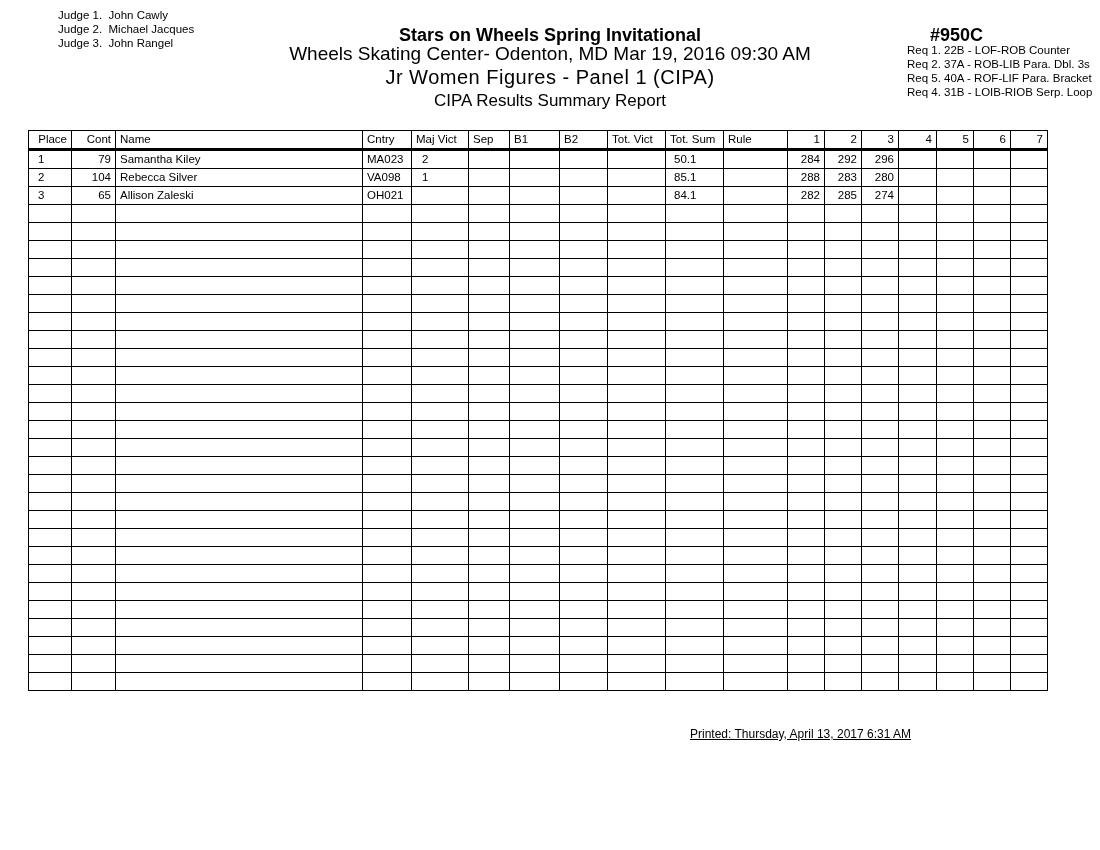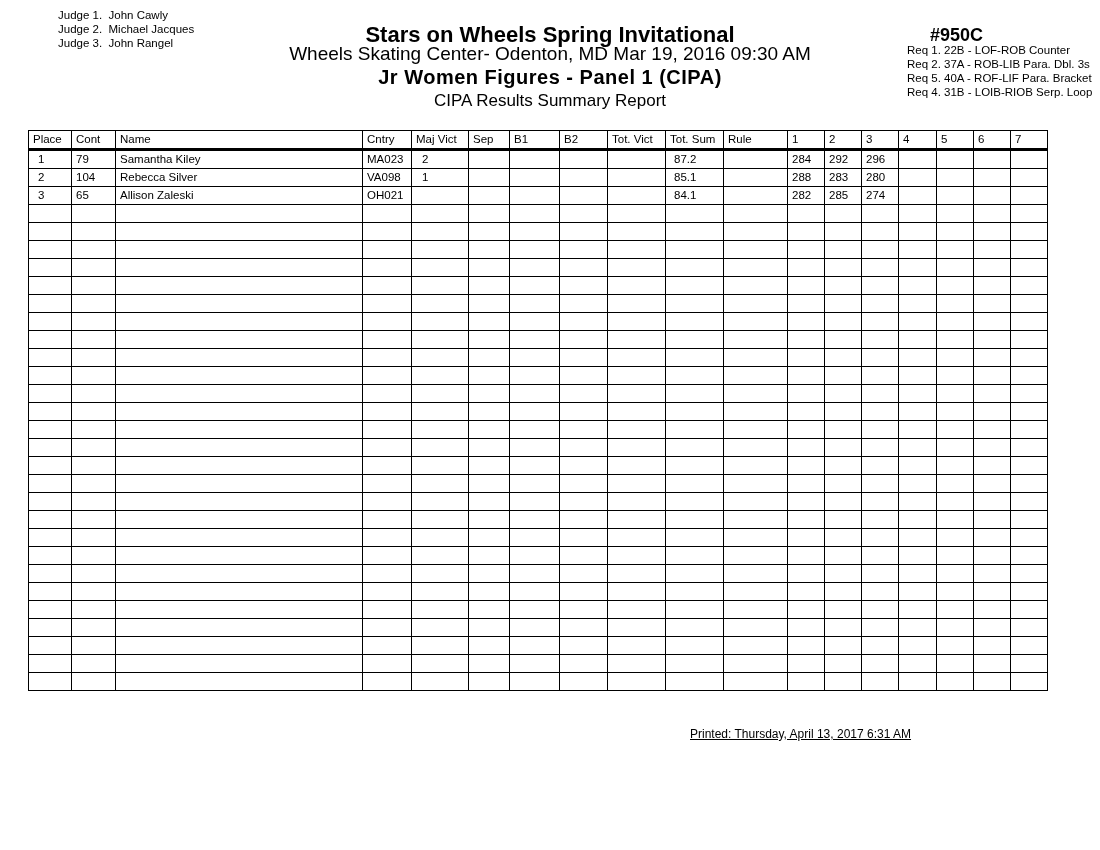--- a/index.html
+++ b/index.html
@@ -1,31 +1,31 @@
 <!DOCTYPE html>
 <html><head>
 <meta charset="utf-8">
 <style>
   html, body { margin:0; padding:0; background:#ffffff; }
   body { width:1100px; height:850px; position:relative; overflow:hidden; font-family:"Liberation Sans", sans-serif; color:#000; }
   .abs { position:absolute; }
   .judges { left:31px; top:8px; font-size:11.5px; line-height:14px; }
   .judges div { white-space:nowrap;margin-left:27px; }
   .center { left:280px; width:540px; text-align:center; }
-  .title { top:24px; font-size:22px; font-weight:bold; line-height:22px; }
+  .title { top:24px; font-size:18px; font-weight:bold; line-height:22px; }
   .venue { top:45px; font-size:19px; line-height:18px; }
-  .event { top:65px; font-size:20px; font-weight:bold; line-height:24px; letter-spacing:0.5px; }
+  .event { top:65px; font-size:20px; font-weight:normal; line-height:24px; letter-spacing:0.5px; }
   .report { top:91px; font-size:17px; line-height:20px; }
   .code { left:930px; width:120px; text-align:left; top:24px; font-size:18px; font-weight:bold; line-height:22px; }
   .reqs { left:891px; top:43px; font-size:11.5px; line-height:14px;margin-left:16px; }
   .reqs div { white-space:nowrap; }
   table.grid { position:absolute; left:28px; top:130px; border-collapse:collapse; table-layout:fixed; font-size:11.5px; }
   table.grid td, table.grid th { border:1.5px solid #000; height:17px; padding:0 4px; white-space:nowrap; overflow:hidden; font-weight:normal; line-height:17px; }
   table.grid thead th { border-bottom:3px solid #000; text-align:left; height:16px; }
-  table.grid th.c, table.grid td.c { text-align:left;border-radius:8px; }
+  table.grid th.c, table.grid td.c { text-align:right;border-radius:8px; }
   table.grid td.l { text-align:left; }
   .printed { left:690px; top:727px; font-size:12px; line-height:14px; white-space:nowrap;text-decoration:underline; }
 </style>
 </head>
 <body>
 
 <div class="abs judges">
   <div><span>Judge  1.</span>&nbsp;&nbsp;<span>John Cawly</span></div>
   <div><span>Judge  2.</span>&nbsp;&nbsp;<span>Michael Jacques</span></div>
   <div><span>Judge  3.</span>&nbsp;&nbsp;<span>John Rangel</span></div>
@@ -91,21 +91,21 @@
       <tr>
         <td class="l" style="padding-left:9px">1</td>
         <td class="c">79</td>
         <td class="l">Samantha Kiley</td>
         <td class="l">MA023</td>
         <td class="l" style="padding-left:10px">2</td>
         <td class="l"></td>
         <td class="l"></td>
         <td class="l"></td>
         <td class="l"></td>
-        <td class="l" style="padding-left:8px">87.2</td>
+        <td class="l" style="padding-left:8px">50.1</td>
         <td class="l"></td>
         <td class="c">284</td>
         <td class="c">292</td>
         <td class="c">296</td>
         <td class="c"></td>
         <td class="c"></td>
         <td class="c"></td>
         <td class="c"></td>
       </tr>
       <tr>

